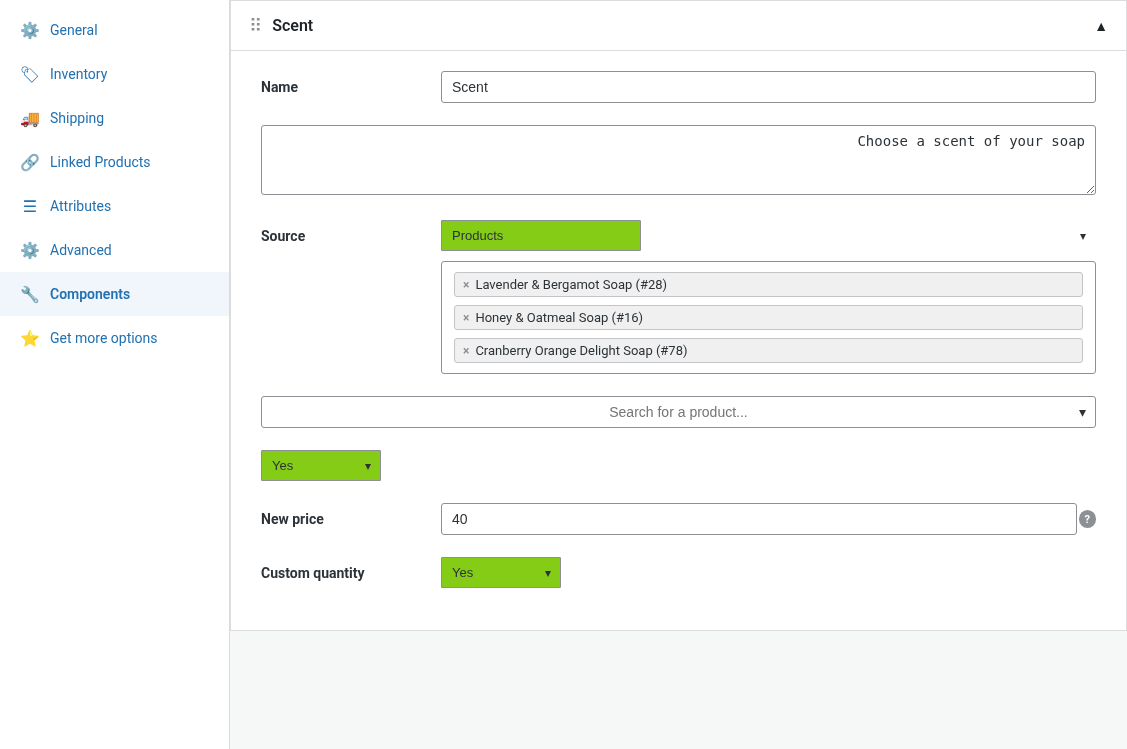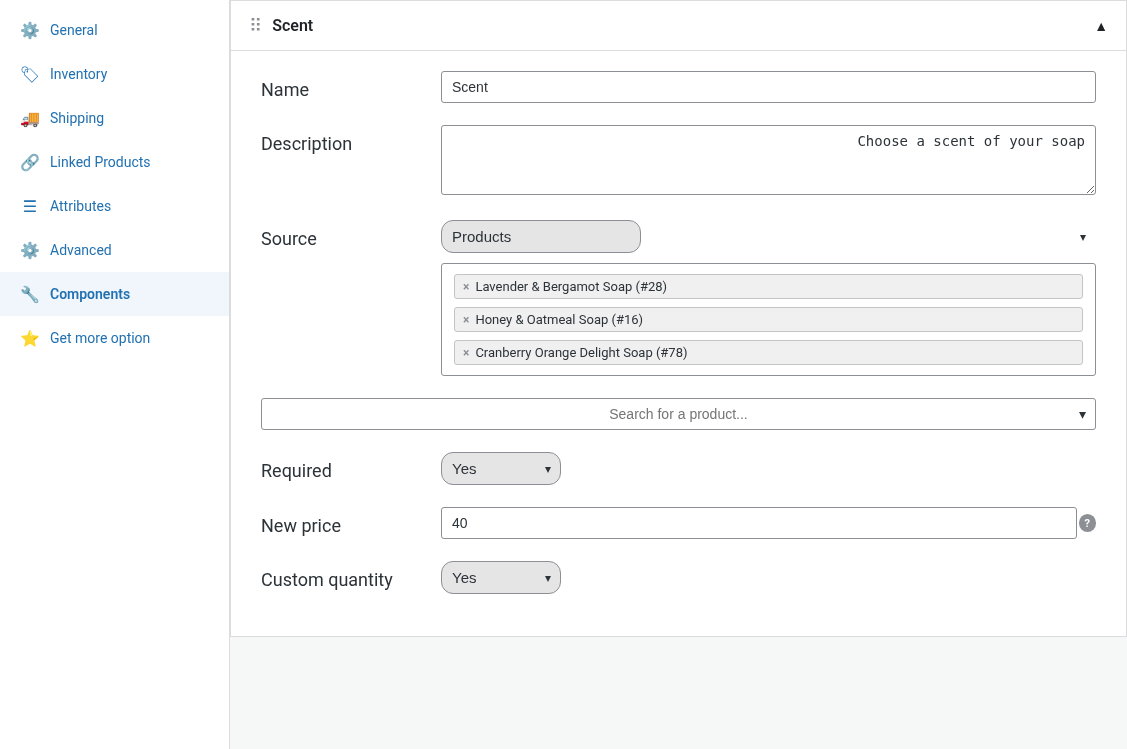--- a/index.html
+++ b/index.html
@@ -91,23 +91,23 @@
     .form-row {
       display: flex;
       align-items: flex-start;
       gap: 20px;
       margin-bottom: 22px;
     }
     .form-label {
       width: 160px;
       flex-shrink: 0;
       padding-top: 8px;
-      font-size: 18px;
-      color: #2c3338;
-      font-weight: 400;
+      font-size: 14px;
+      color: #2c3338;
+      font-weight: 700;
     }
     .form-control {
       flex: 1;
     }
     input[type="text"],
     input[type="number"],
     textarea {
       width: 100%;
       border: 1px solid #8c8f94;
       border-radius: 3px;
@@ -123,25 +123,25 @@
       text-align: right;
     }
     .select-wrapper {
       position: relative;
       display: inline-block;
     }
     select {
       appearance: none;
       -webkit-appearance: none;
       border: 1px solid #8c8f94;
-      border-radius: 12px;
+      border-radius: 1px;
       padding: 7px 32px 7px 10px;
-      font-size: 15px;
-      color: #2c3338;
-      background: #e5e5e5;
+      font-size: 13px;
+      color: #2c3338;
+      background: #84cc16;
       cursor: pointer;
       outline: none;
     }
     .select-wrapper::after {
       content: "▾";
       position: absolute;
       right: 10px;
       top: 50%;
       transform: translateY(-50%);
       pointer-events: none;
@@ -260,21 +260,21 @@
       <div class="sidebar-item">
         <span class="icon">⚙️</span>
         <span>Advanced</span>
       </div>
       <div class="sidebar-item active">
         <span class="icon">🔧</span>
         <span>Components</span>
       </div>
       <div class="sidebar-item">
         <span class="icon">⭐</span>
-        <span>Get more option</span>
+        <span>Get more options</span>
       </div>
     </aside>
 
   <main class="main">
     <div class="panel">
 
       <div class="panel-header">
         <div class="panel-header-left">
           <span class="drag-handle">⠿</span>
           <h2>Scent</h2>
@@ -285,21 +285,20 @@
       <div class="panel-body">
 
         <div class="form-row">
           <div class="form-label">Name</div>
           <div class="form-control">
             <input type="text" value="Scent" style="">
           </div>
         </div>
 
         <div class="form-row">
-          <div class="form-label">Description</div>
           <div class="form-control">
             <textarea style="">Choose a scent of your soap</textarea>
           </div>
         </div>
 
         <div class="form-row">
           <div class="form-label">Source</div>
           <div class="form-control source-section">
             <div class="select-wrapper">
               <select class="select-products">
@@ -327,21 +326,20 @@
         <div class="form-row">
           <div class="form-control">
             <div class="default-option-wrapper">
               <input type="text" placeholder="Search for a product..." style="">
               <span class="chevron-icon">▾</span>
             </div>
           </div>
         </div>
 
         <div class="form-row">
-          <div class="form-label">Required</div>
           <div class="form-control">
             <div class="select-wrapper">
               <select class="required-select">
                 
               <option value="Yes">Yes</option><option value="No">No</option></select>
             </div>
           </div>
         </div>
 
         <div class="form-row">

